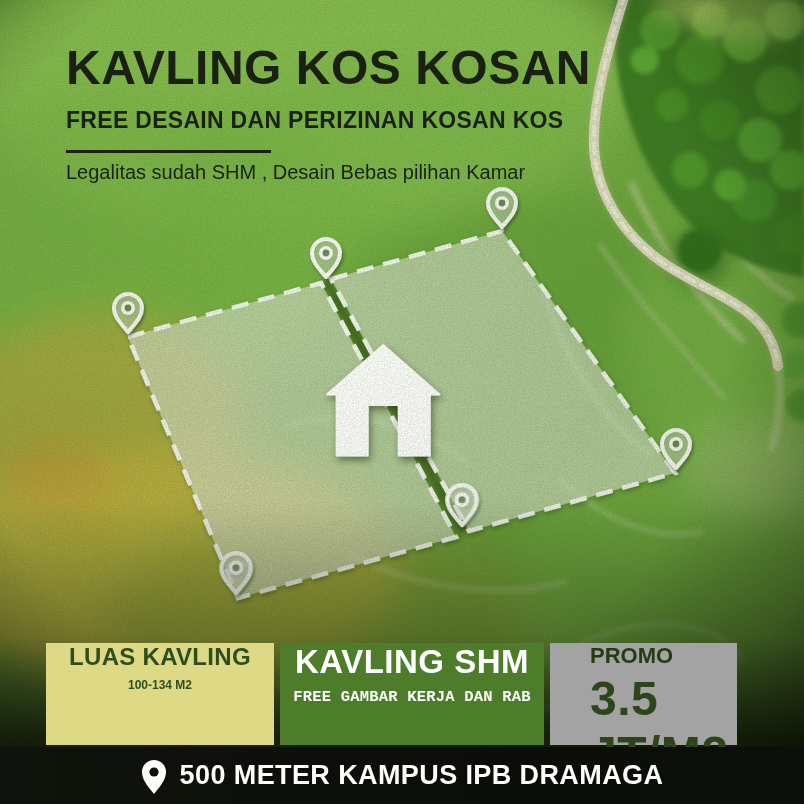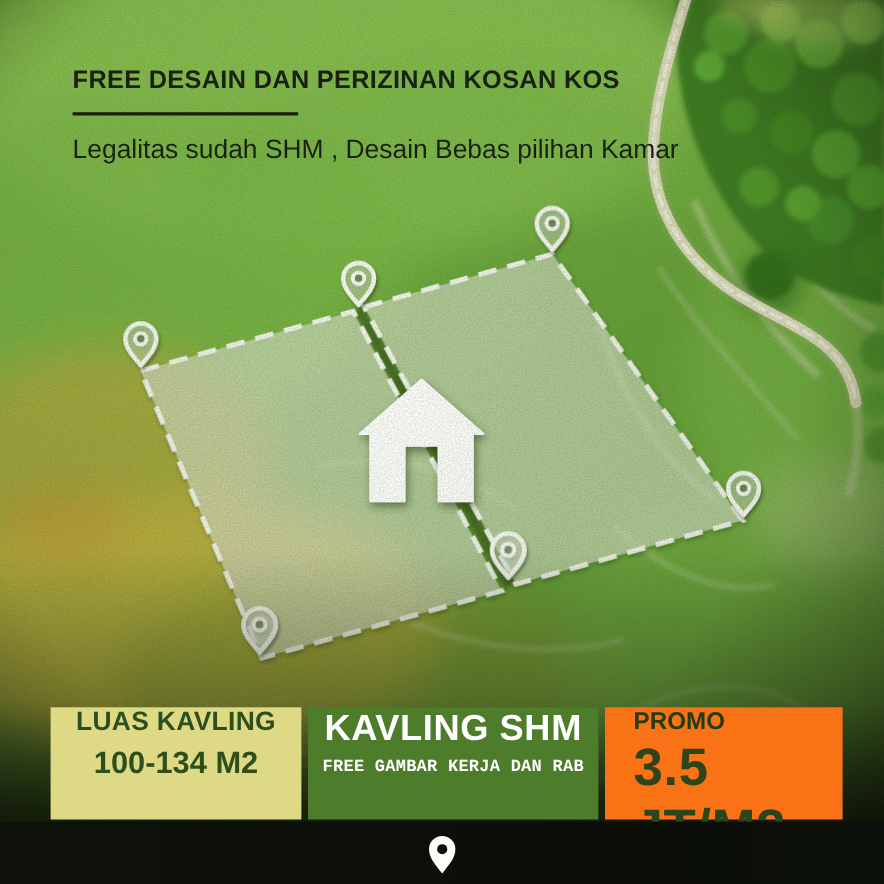--- a/index.html
+++ b/index.html
@@ -8,32 +8,32 @@
     font-family:"Liberation Sans","DejaVu Sans",sans-serif;
     background:#6ba23c;
   }
   .scene{position:absolute;inset:0;display:block;}
 
   
   .header{position:absolute;left:66px;top:44px;color:#1a2113;}
   .header h1{margin:0;font-size:48px;font-weight:700;letter-spacing:.5px;line-height:1;}
   .header .sub{margin-top:15px;font-size:23px;font-weight:700;letter-spacing:.3px;}
   .header .rule{margin-top:16px;width:205px;height:3px;background:#1a2113;}
-  .header .tag{margin-top:18px;font-size:24px;font-weight:500;text-align:center;}
+  .header .tag{margin-top:8px;font-size:20px;font-weight:500;}
 
   
   .info-row{position:absolute;left:46px;top:643px;width:720px;height:102px;display:flex;gap:6px;}
   .box{display:flex;flex-direction:column;align-items:center;justify-content:flex-start;box-sizing:border-box;}
   .box-area{width:228px;background:#ded985;color:#2f4e1e;}
   .box-area .t1{font-size:24px;font-weight:700;letter-spacing:.3px;}
-  .box-area .t2{font-size:28px;font-weight:700;margin-top:7px;}
+  .box-area .t2{font-size:12px;font-weight:700;margin-top:7px;}
   .box-legal{width:264px;background:#4d7c2a;color:#ffffff;}
   .box-legal .t1{font-size:33px;font-weight:700;letter-spacing:.5px;}
   .box-legal .t2{font-size:15.5px;font-weight:700;letter-spacing:.2px;margin-top:7px;font-family:Liberation Mono, monospace;}
-  .box-promo{width:216px;background:#f97316;color:#2c451a;align-items:flex-start;padding-left:26px;}
+  .box-promo{width:187px;background:#a3a3a3;color:#2c451a;align-items:flex-start;padding-left:40px;}
   .box-promo .t1{font-size:22px;font-weight:700;color:#233c12;}
   .box-promo .t2{font-size:48px;font-weight:700;letter-spacing:.5px;margin-top:2px;}
 
   
   .footer{
     position:absolute;left:0;bottom:0;width:100%;height:57px;
     background:linear-gradient(90deg,#10130c,#0a0d08 70%,#0c100a);
     display:flex;align-items:center;justify-content:center;gap:13px;color:#fdfdfa;
   }
   .footer-text{font-size:27px;font-weight:700;letter-spacing:.4px;}
@@ -178,20 +178,21 @@
       <path d="M59 0 L117 51 L107 51 L107 114 L75 114 L75 62 L43 62 L43 114 L11 114 L11 51 L1 51 Z" fill="#ffffff" stroke="#ffffff" stroke-width="2" stroke-linejoin="round"></path>
     </g>
 
     <rect width="804" height="804" filter="url(#n-dark)" opacity="0.4"></rect>
     <rect width="804" height="804" filter="url(#n-light)" opacity="0.22"></rect>
     <rect width="804" height="804" fill="url(#vign)"></rect>
     <rect width="804" height="804" fill="url(#bottomShade)"></rect>
   </svg>
 
   <div class="header">
+    <h1>KAVLING KOS KOSAN</h1>
     <div class="sub">FREE DESAIN DAN PERIZINAN KOSAN KOS</div>
     <div class="rule"></div>
     <div class="tag">Legalitas sudah SHM , Desain Bebas pilihan Kamar</div>
   </div>
 
   <div class="info-row">
     <div class="box box-area">
       <div class="t1">LUAS KAVLING</div>
       <div class="t2">100-134 M2</div>
     </div>
@@ -203,15 +204,16 @@
       <div class="t1">PROMO</div>
       <div class="t2">3.5 JT/M2</div>
     </div>
   </div>
 
   <div class="footer">
     <svg width="26" height="36" viewBox="-13 -36 26 36" aria-hidden="true">
       <path d="M0 0 C -6.5 -8 -12 -14.5 -12 -22 A 12 12 0 1 1 12 -22 C 12 -14.5 6.5 -8 0 0 Z" fill="#fdfdfa"></path>
       <circle cx="0" cy="-22" r="4.6" fill="#0d100a"></circle>
     </svg>
+    <div class="footer-text">500 METER KAMPUS IPB DRAMAGA</div>
   </div>
 
 </div>
 
 </body></html>

